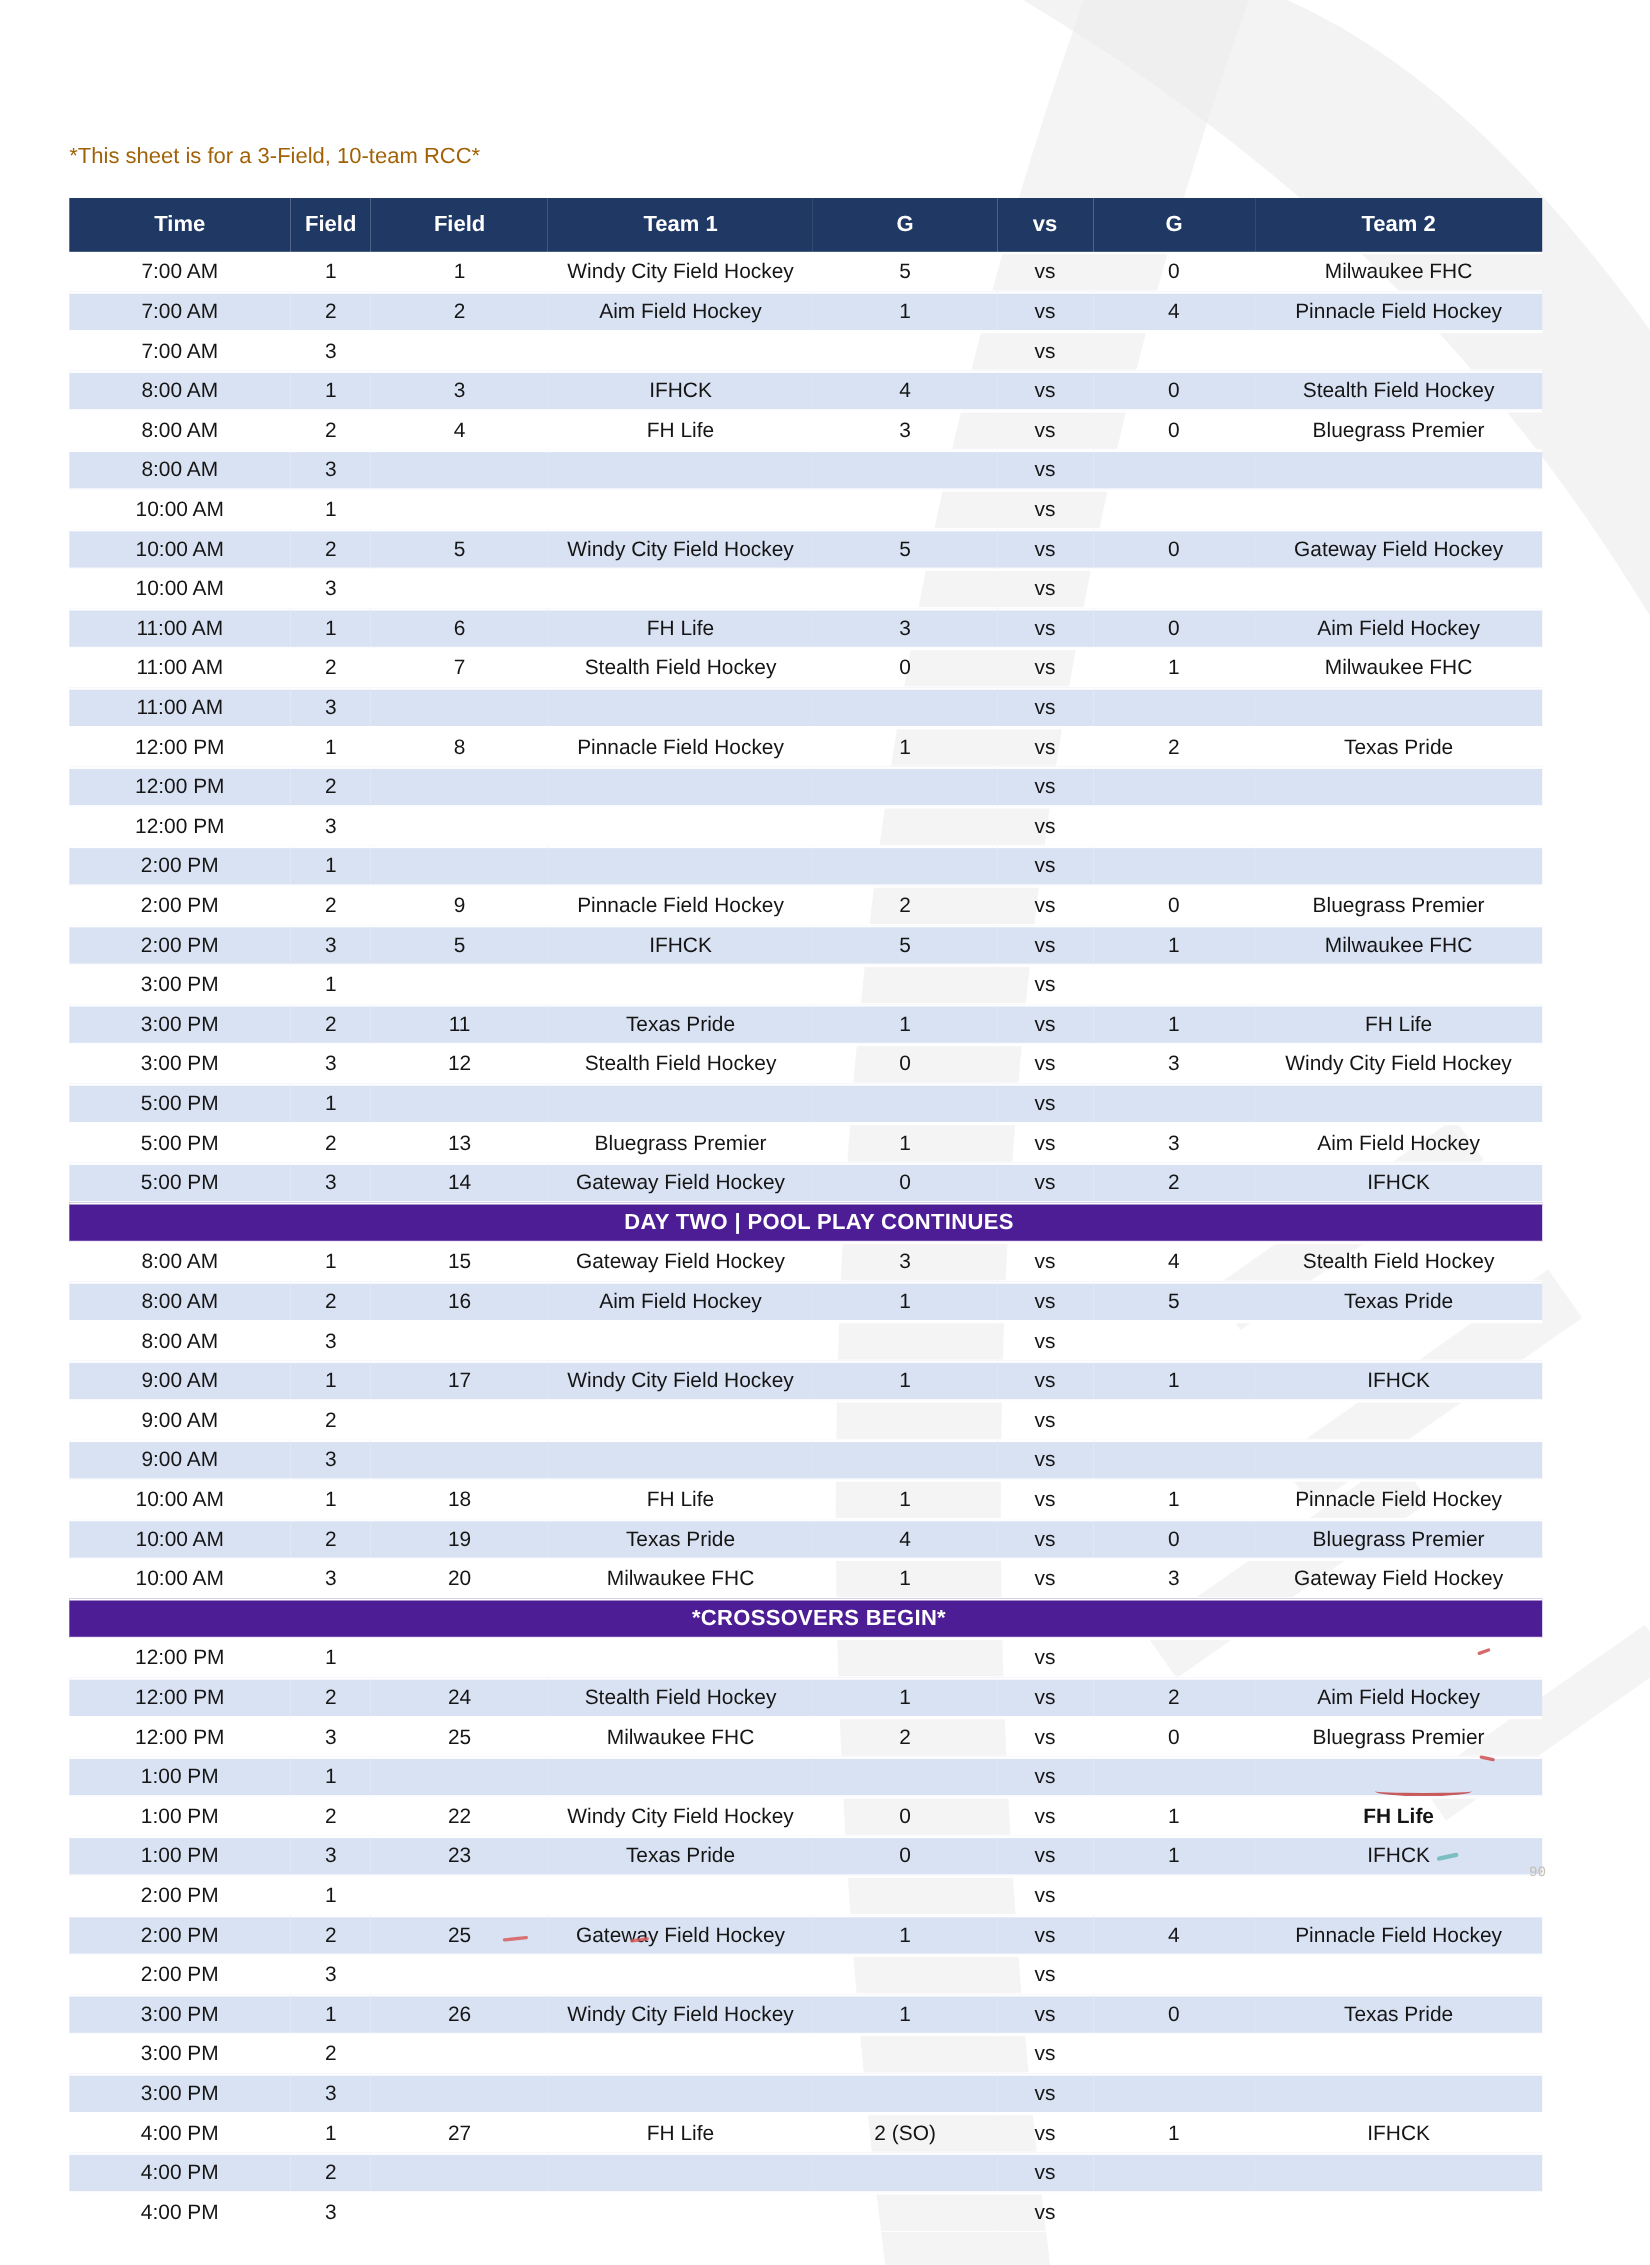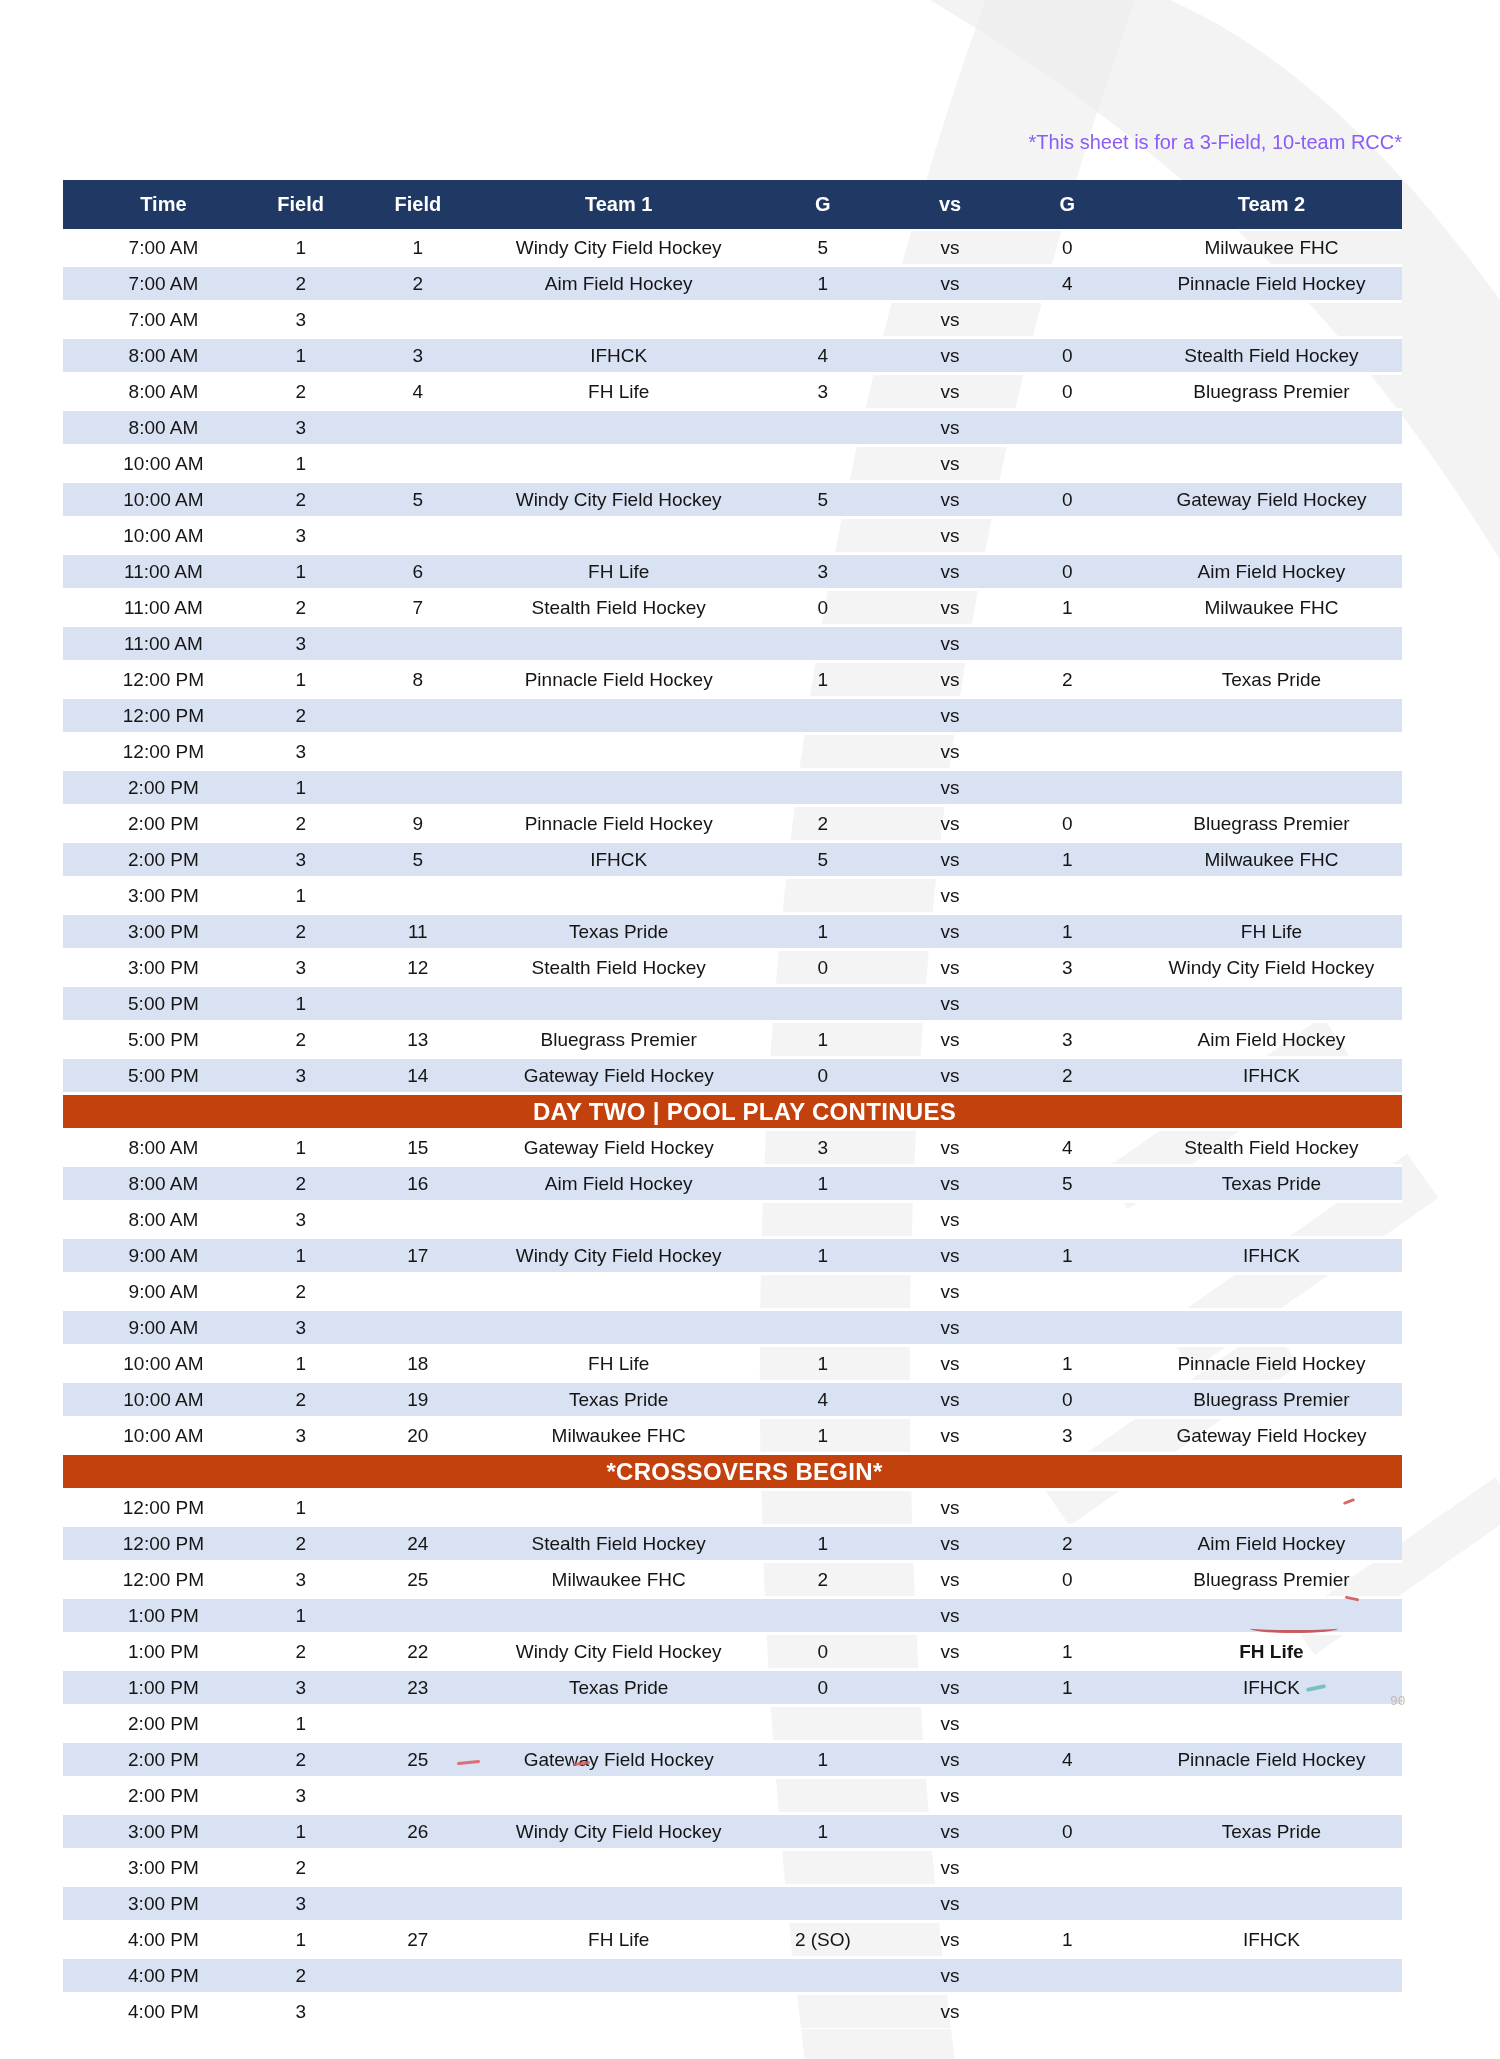--- a/index.html
+++ b/index.html
@@ -11,40 +11,40 @@
   }
   .watermark{position:absolute;top:0;left:0;width:1500px;height:2059px;z-index:0;}
   .sheet{position:absolute;top:0;left:0;width:1500px;height:2059px;z-index:1;}
   .title{
     position:absolute;top:82px;left:63px;width:1339px;
     text-align:center;font-size:31px;font-weight:bold;color:#000;margin:0;
     letter-spacing:0.2px;
   }
   .subtitle{
     position:absolute;top:131px;left:63px;width:1339px;
-    text-align:right;font-size:20px;color:#8b5cf6;
+    text-align:left;font-size:20px;color:#a16207;
   }
   table.results{
     position:absolute;top:180px;left:63px;width:1339px;
     border-collapse:separate;border-spacing:0;table-layout:fixed;
   }
   table.results th{
     background:#1f3864;color:#ffffff;font-weight:bold;font-size:20px;
     height:49px;padding:0;text-align:center;vertical-align:middle;
   }
   table.results td{
     height:33px;padding:0;text-align:center;vertical-align:middle;
     font-size:19px;color:#151515;
     border-top:2px solid #ffffff;border-bottom:1px solid #ffffff;
     white-space:nowrap;overflow:hidden;
   }
   tr.alt td{background:#d9e2f3;}
   tr.plain td{background:transparent;}
   tr.banner td{
-    background:#c2410c;color:#ffffff;font-weight:bold;font-size:24px;
+    background:#4c1d95;color:#ffffff;font-weight:bold;font-size:20px;
     letter-spacing:0.3px;
     padding-left:24px;
   }
   td.bold{font-weight:bold;}
   
   .art{position:absolute;z-index:2;}
   .art-dash{height:3px;background:#d95c5c;border-radius:2px;opacity:0.85;}
   .art-scribble{height:6px;border-bottom:3px solid #c23a3a;border-radius:60%;opacity:0.8;}
   .art-tick{height:3px;background:#cc4444;border-radius:2px;opacity:0.8;}
   .art-teal{height:4px;background:#2fa39a;border-radius:2px;opacity:0.55;}

